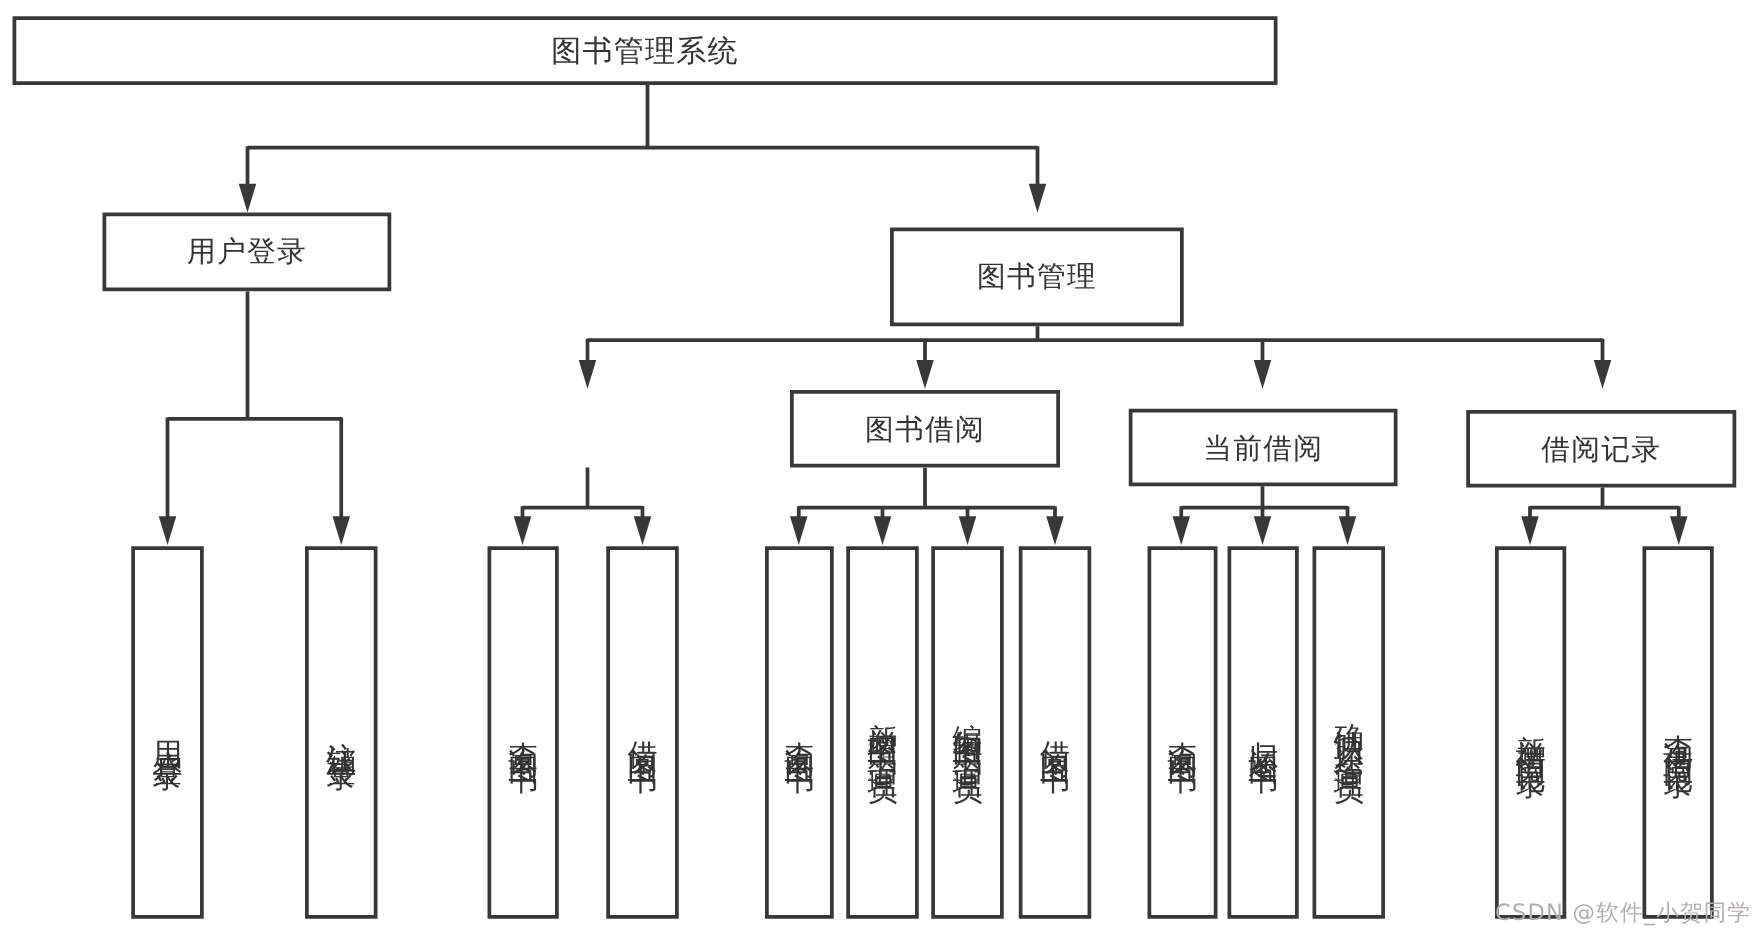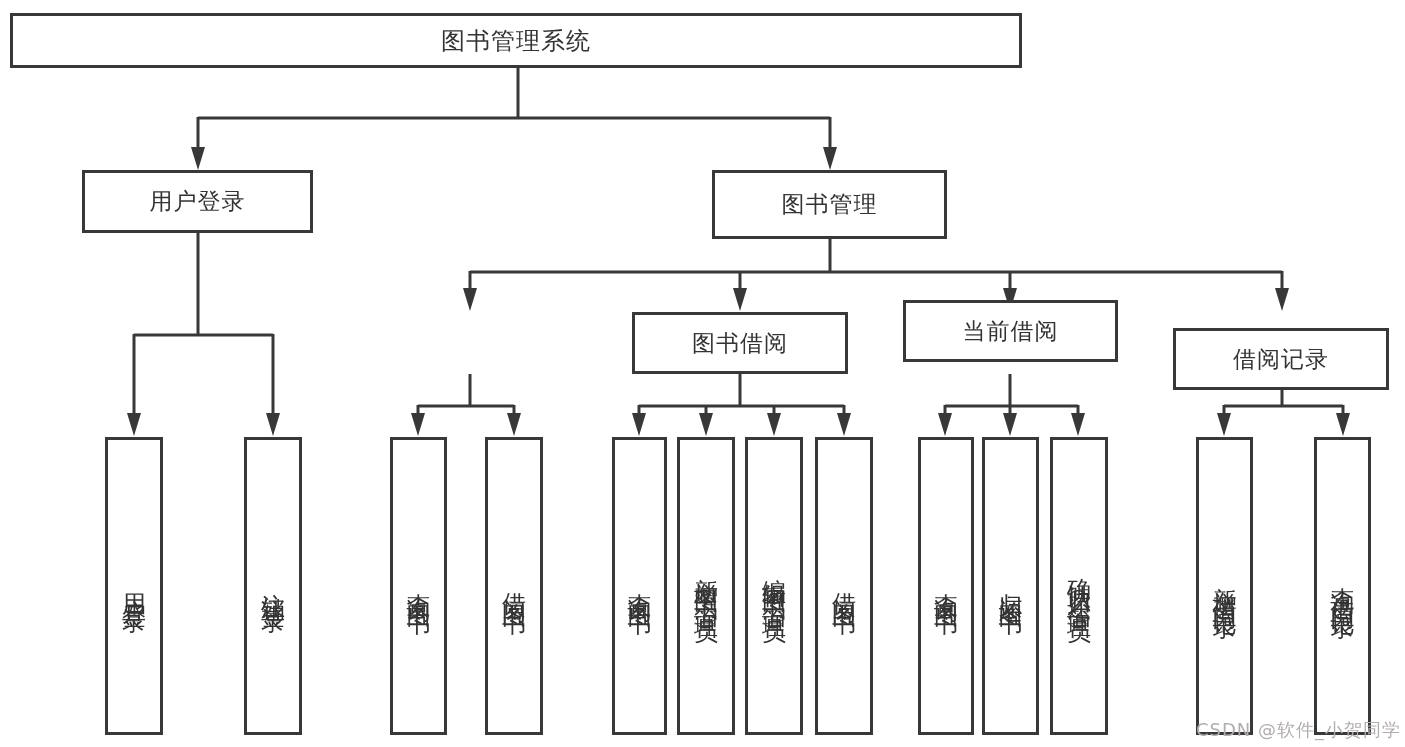--- a/index.html
+++ b/index.html
@@ -42,24 +42,24 @@
     writing-mode: vertical-rl;
     text-orientation: mixed;
     font-size: 24px;
     letter-spacing: 6px;
     line-height: 1;
     white-space: nowrap;
   }
   
   .root       { left: 10px;   top: 13px;  width: 1012px; height: 55px; }
   .n-login    { left: 82px;   top: 170px; width: 231px;  height: 63px; }
-  .n-mgmt     { left: 712px;  top: 170px; width: 235px;  height: 69px; text-align: center; }
+  .n-mgmt     { left: 712px;  top: 182px; width: 235px;  height: 79px; text-align: center; }
   .n-rec      { left: 363px;  top: 312px; width: 215px;  height: 62px; }
   .n-borrow   { left: 632px;  top: 312px; width: 216px;  height: 62px; }
-  .n-current  { left: 903px;  top: 300px; width: 215px;  height: 62px; }
+  .n-current  { left: 903px;  top: 327px; width: 215px;  height: 62px; }
   .n-history  { left: 1173px; top: 328px; width: 216px;  height: 62px; }
   .l-login-1  { left: 105px;  width: 58px; }
   .l-login-2  { left: 244px;  width: 58px; }
   .l-rec-1    { left: 390px;  width: 57px; }
   .l-rec-2    { left: 485px;  width: 58px; }
   .l-bor-1    { left: 612px;  width: 55px; }
   .l-bor-2    { left: 677px;  width: 58px; }
   .l-bor-3    { left: 745px;  width: 58px; }
   .l-bor-4    { left: 815px;  width: 58px; }
   .l-cur-1    { left: 918px;  width: 56px; }

